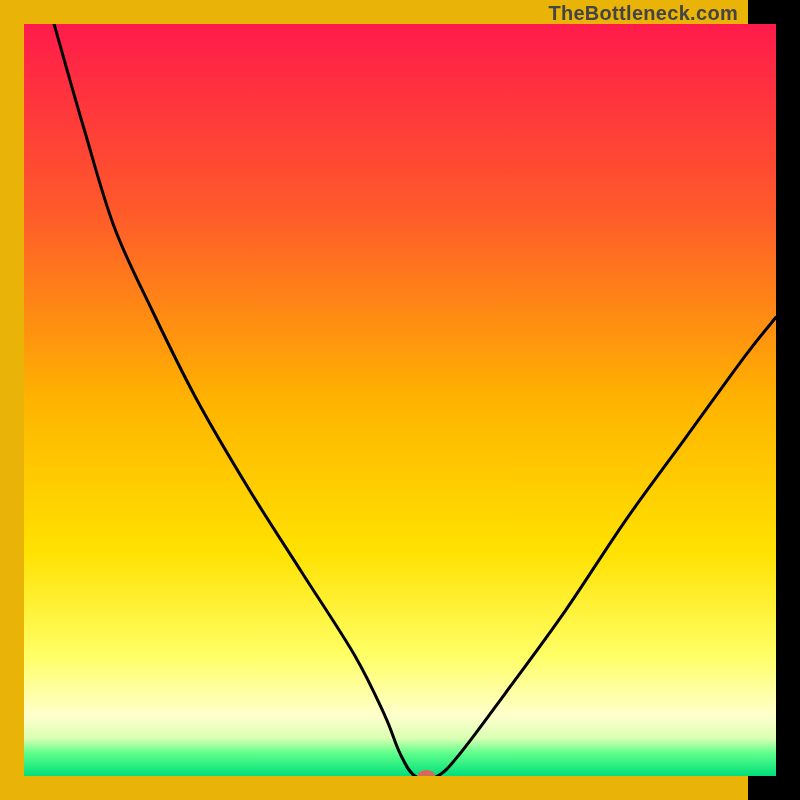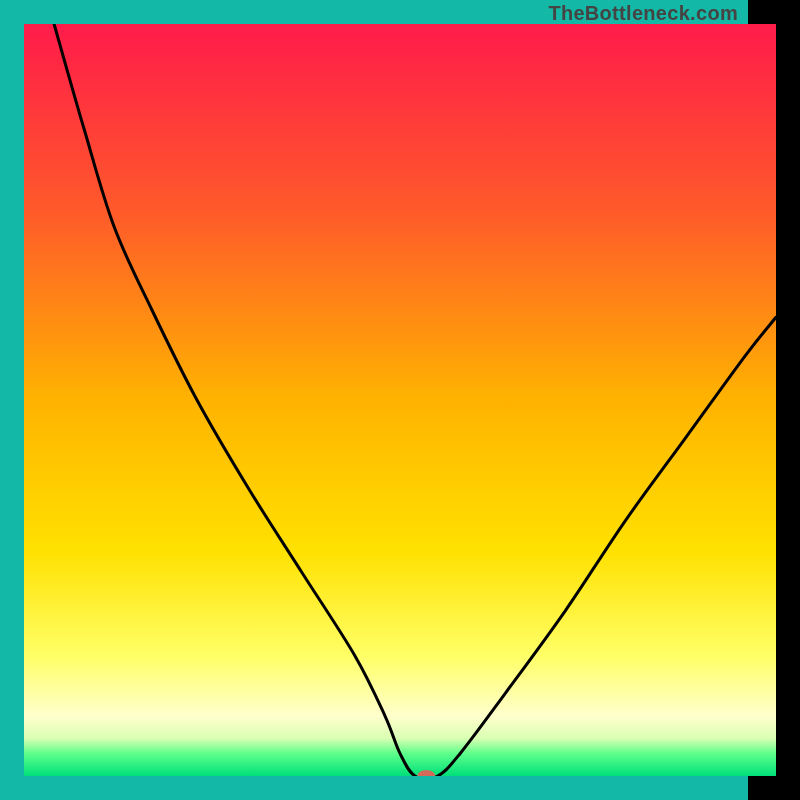--- a/index.html
+++ b/index.html
@@ -8,21 +8,21 @@
     width: 800px;
     height: 800px;
     background: #000;
     font-family: Arial, Helvetica, sans-serif;
     overflow: hidden;
   }
   .stage {
     position: relative;
     width: 748px;
     height: 800px;
-    background: #14b8a6;
+    background: #eab308;
   }
   .watermark {
     position: absolute;
     top: 2px;
     right: 10px;
     color: #444;
     font-size: 20px;
     font-weight: 600;
     letter-spacing: 0.3px;
     user-select: none;

